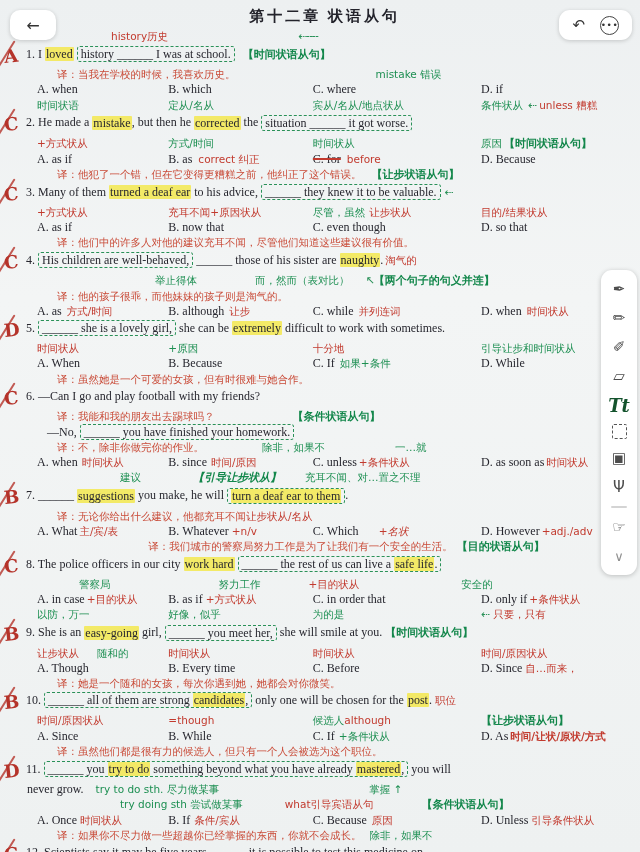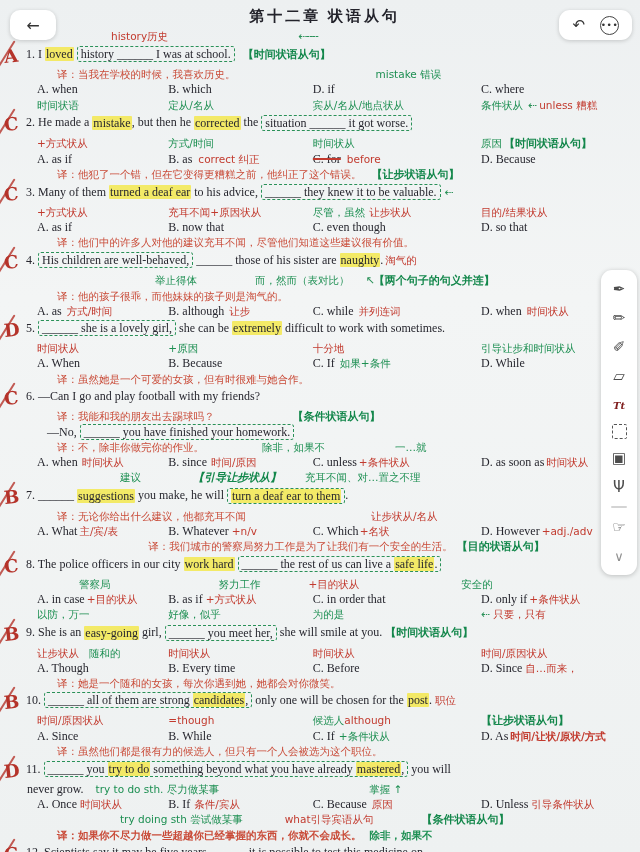--- a/index.html
+++ b/index.html
@@ -21,21 +21,21 @@
   .s-gb{color:#13874b;font-weight:bold;font-size:11px;}
   .s-arrow{color:#2a9158;font-size:11px;letter-spacing:-1px;}
   .s-ans{display:inline-block;width:18px;margin-left:-23px;margin-right:4px;color:#b5332a;font-weight:bold;font-size:18px;font-family:"DejaVu Serif",serif;position:relative;transform:rotate(-6deg);vertical-align:middle;}
   .s-ans::after{content:"";position:absolute;left:2px;top:-7px;width:2px;height:30px;background:rgba(181,51,42,.8);transform:rotate(38deg);border-radius:1px;}
   .btn-back{position:absolute;left:10px;top:10px;width:46px;height:30px;background:#fff;border-radius:10px;box-shadow:0 1px 4px rgba(0,0,0,.18);display:flex;align-items:center;justify-content:center;font-size:16px;color:#333;font-family:"DejaVu Sans",sans-serif;z-index:6;}
   .pill{position:absolute;right:8px;top:10px;height:30px;background:#fff;border-radius:11px;box-shadow:0 1px 4px rgba(0,0,0,.18);display:flex;align-items:center;gap:15px;padding:0 13px;color:#333;z-index:6;}
   .pill .undo{font-size:15px;font-family:"DejaVu Sans",sans-serif;}
   .pill .more{width:17px;height:17px;border:1.3px solid #444;border-radius:50%;display:flex;align-items:center;justify-content:center;font-size:9px;letter-spacing:.5px;font-family:"DejaVu Sans",sans-serif;}
   .toolbar{position:absolute;right:3px;top:270px;width:36px;background:#fff;border-radius:11px;box-shadow:0 1px 5px rgba(0,0,0,.22);display:flex;flex-direction:column;align-items:center;padding:9px 0;gap:9px;z-index:5;}
   .tb-btn{width:22px;height:20px;display:flex;align-items:center;justify-content:center;font-size:15px;color:#4d4d4d;font-family:"DejaVu Sans",sans-serif;cursor:pointer;}
-  .tb-text{color:#7f1d1d;font-weight:bold;font-style:italic;font-size:10px;font-family:"DejaVu Serif",serif;}
+  .tb-text{color:#14532d;font-weight:bold;font-style:italic;font-size:18px;font-family:"DejaVu Serif",serif;}
   .tb-dashed{width:13px;height:13px;border:1.6px dashed #555;border-radius:2px;}
   .tb-divider{width:16px;height:2px;background:#d4d4d4;border-radius:1px;}
   .tb-muted{color:#909090;font-size:13px;}
 </style>
 </head>
 <body>
 
 <div class="page">
   <div class="btn-back">
     <span>←</span>
@@ -59,22 +59,22 @@
     </div>
   <div id="doc">
     <div class="page-title">第十二章 状语从句</div>
     <div>
         <div class="line" style="margin-left: 84px;"><span class="s-r">history历史</span><span class="s-arrow" style="margin-left: 130px;">⇠╌╌</span></div>
         <div class="line"><span class="s-ans">A</span><span class="s-p">1. I </span><span class="s-hl">loved</span><span class="s-p"> </span><span class="s-box">history ______ I was at school.</span><span class="s-gb" style="margin-left: 8px;">【时间状语从句】</span></div>
         <div class="line" style="margin-left: 30px;"><span class="s-tr">译：当我在学校的时候，我喜欢历史。</span><span class="s-g" style="margin-left: 140px;">mistake 错误</span></div>
         <div class="line grid4">
           <span class="cell"><span class="s-p">A. when</span></span>
           <span class="cell"><span class="s-p">B. which</span></span>
+          <span class="cell"><span class="s-p">C. where</span></span>
           <span class="cell"><span class="s-p">D. if</span></span>
-          <span class="cell"><span class="s-p">C. where</span></span>
         </div>
         <div class="line grid4">
           <span class="cell"><span class="s-g">时间状语</span></span>
           <span class="cell"><span class="s-g">定从/名从</span></span>
           <span class="cell"><span class="s-g">宾从/名从/地点状从</span></span>
           <span class="cell"><span class="s-g">条件状从</span><span class="s-arrow" style="margin-left: 5px;">⇠</span><span class="s-r" style="margin-left: 3px;">unless 糟糕</span></span>
         </div>
         <div class="line"><span class="s-ans">C</span><span class="s-p">2. He made a </span><span class="s-hl">mistake</span><span class="s-p">, but then he </span><span class="s-hl">corrected</span><span class="s-p"> the </span><span class="s-box">situation ______ it got worse.</span></div>
         <div class="line grid4">
           <span class="cell"><span class="s-r">+方式状从</span></span>
@@ -131,45 +131,45 @@
         <div class="line" style="margin-left: 20px;"><span class="s-p">—No, </span><span class="s-box">______ you have finished your homework.</span></div>
         <div class="line" style="margin-left: 30px;"><span class="s-tr">译：不，除非你做完你的作业。</span><span class="s-g" style="margin-left: 58px;">除非，如果不</span><span class="s-g" style="margin-left: 70px;">一…就</span></div>
         <div class="line grid4">
           <span class="cell"><span class="s-p">A. when</span><span class="s-r" style="margin-left: 4px;">时间状从</span></span>
           <span class="cell"><span class="s-p">B. since</span><span class="s-r" style="margin-left: 4px;">时间/原因</span></span>
           <span class="cell"><span class="s-p">C. unless</span><span class="s-r" style="margin-left: 2px;">+条件状从</span></span>
           <span class="cell"><span class="s-p">D. as soon as</span><span class="s-r" style="margin-left: 2px;">时间状从</span></span>
         </div>
         <div class="line" style="margin-left: 93px;"><span class="s-g">建议</span><span class="s-gb" style="margin-left: 52px; font-style: italic;">【引导让步状从】</span><span class="s-g" style="margin-left: 24px;">充耳不闻、对…置之不理</span></div>
         <div class="line"><span class="s-ans">B</span><span class="s-p">7. ______ </span><span class="s-hl">suggestions</span><span class="s-p"> you make, he will </span><span class="s-box"><span class="s-hl">turn a deaf ear to them</span></span><span class="s-p">.</span></div>
-        <div class="line" style="margin-left: 30px;"><span class="s-tr">译：无论你给出什么建议，他都充耳不闻</span><span class="s-r" style="margin-left: 125px;">让步状从/名从</span></div>
+        <div class="line" style="margin-left: 30px;"><span class="s-tr">译：无论你给出什么建议，他都充耳不闻</span><span class="s-r" style="">让步状从/名从</span></div>
         <div class="line grid4">
           <span class="cell"><span class="s-p">A. What</span><span class="s-r" style="margin-left: 2px;">主/宾/表</span></span>
           <span class="cell"><span class="s-p">B. Whatever</span><span class="s-r" style="margin-left: 3px;">+n/v</span></span>
-          <span class="cell"><span class="s-p">C. Which</span><span class="s-r" style="margin-left: 1px;">+名状</span></span>
+          <span class="cell"><span class="s-p">C. Which</span><span class="s-r" style="margin-left: 20px; font-style: italic;">+名状</span></span>
           <span class="cell"><span class="s-p">D. However</span><span class="s-r" style="margin-left: 2px;">+adj./adv</span></span>
         </div>
         <div class="line" style="margin-left: 30px; text-align: center;"><span class="s-tr">译：我们城市的警察局努力工作是为了让我们有一个安全的生活。</span><span class="s-gb" style="margin-left: 4px;">【目的状语从句】</span></div>
         <div class="line"><span class="s-ans">C</span><span class="s-p">8. The police officers in our city </span><span class="s-hl">work hard</span><span class="s-p"> </span><span class="s-box"><span class="s-p">______ the rest of us can live a </span><span class="s-hl">safe life</span><span class="s-p">.</span></span></div>
         <div class="line" style="margin-left: 52px;"><span class="s-g">警察局</span><span class="s-g" style="margin-left: 108px;">努力工作</span><span class="s-r" style="margin-left: 48px;">+目的状从</span><span class="s-g" style="margin-left: 102px;">安全的</span></div>
         <div class="line grid4">
           <span class="cell"><span class="s-p">A. in case</span><span class="s-r" style="margin-left: 2px;">+目的状从</span></span>
           <span class="cell"><span class="s-p">B. as if</span><span class="s-r" style="margin-left: 3px;">+方式状从</span></span>
           <span class="cell"><span class="s-p">C. in order that</span></span>
           <span class="cell"><span class="s-p">D. only if</span><span class="s-r" style="margin-left: 2px;">+条件状从</span></span>
         </div>
         <div class="line grid4">
           <span class="cell"><span class="s-g">以防，万一</span></span>
           <span class="cell"><span class="s-g">好像，似乎</span></span>
           <span class="cell"><span class="s-g">为的是</span></span>
           <span class="cell"><span class="s-arrow">⇠</span><span class="s-r" style="margin-left: 4px; text-align: right;">只要，只有</span></span>
         </div>
         <div class="line"><span class="s-ans">B</span><span class="s-p">9. She is an </span><span class="s-hl">easy-going</span><span class="s-p"> girl, </span><span class="s-box">______ you meet her,</span><span class="s-p"> she will smile at you. </span><span class="s-gb">【时间状语从句】</span></div>
         <div class="line grid4">
-          <span class="cell"><span class="s-r">让步状从</span><span class="s-g" style="margin-left: 10px;">随和的</span></span>
+          <span class="cell"><span class="s-r">让步状从</span><span class="s-g" style="margin-left: 18px;">随和的</span></span>
           <span class="cell"><span class="s-r">时间状从</span></span>
           <span class="cell"><span class="s-r">时间状从</span></span>
           <span class="cell"><span class="s-r">时间/原因状从</span></span>
         </div>
         <div class="line grid4">
           <span class="cell"><span class="s-p">A. Though</span></span>
           <span class="cell"><span class="s-p">B. Every time</span></span>
           <span class="cell"><span class="s-p">C. Before</span></span>
           <span class="cell"><span class="s-p">D. Since</span><span class="s-r" style="margin-left: 3px;">自…而来，</span></span>
         </div>
@@ -183,24 +183,24 @@
         </div>
         <div class="line grid4">
           <span class="cell"><span class="s-p">A. Since</span></span>
           <span class="cell"><span class="s-p">B. While</span></span>
           <span class="cell"><span class="s-p">C. If</span><span class="s-g" style="margin-left: 4px;">+条件状从</span></span>
           <span class="cell"><span class="s-p">D. As</span><span class="s-r" style="margin-left: 2px; font-weight: bold;">时间/让状/原状/方式</span></span>
         </div>
         <div class="line" style="margin-left: 30px;"><span class="s-tr">译：虽然他们都是很有力的候选人，但只有一个人会被选为这个职位。</span></div>
         <div class="line"><span class="s-ans">D</span><span class="s-p">11. </span><span class="s-box"><span class="s-p">______ you </span><span class="s-hl">try to do</span><span class="s-p"> something beyond what you have already </span><span class="s-hl">mastered</span><span class="s-p">,</span></span><span class="s-p"> you will</span></div>
         <div class="line"><span class="s-p">never grow.</span><span class="s-g" style="margin-left: 12px;">try to do sth. 尽力做某事</span><span class="s-g" style="margin-left: 150px;">掌握 ↑</span></div>
+        <div class="line" style="margin-left: 93px;"><span class="s-g">try doing sth 尝试做某事</span><span class="s-r" style="margin-left: 42px;">what引导宾语从句</span><span class="s-gb" style="margin-left: 48px;">【条件状语从句】</span></div>
         <div class="line grid4">
           <span class="cell"><span class="s-p">A. Once</span><span class="s-r" style="margin-left: 3px;">时间状从</span></span>
           <span class="cell"><span class="s-p">B. If</span><span class="s-r" style="margin-left: 4px;">条件/宾从</span></span>
           <span class="cell"><span class="s-p">C. Because</span><span class="s-r" style="margin-left: 5px;">原因</span></span>
           <span class="cell"><span class="s-p">D. Unless</span><span class="s-r" style="margin-left: 3px;">引导条件状从</span></span>
         </div>
-        <div class="line" style="margin-left: 93px;"><span class="s-g">try doing sth 尝试做某事</span><span class="s-r" style="margin-left: 42px;">what引导宾语从句</span><span class="s-gb" style="margin-left: 48px;">【条件状语从句】</span></div>
-        <div class="line" style="margin-left: 30px; font-weight: bold;"><span class="s-tr">译：如果你不尽力做一些超越你已经掌握的东西，你就不会成长。</span><span class="s-g" style="margin-left: 8px;">除非，如果不</span></div>
+        <div class="line" style="margin-left: 30px;"><span class="s-tr">译：如果你不尽力做一些超越你已经掌握的东西，你就不会成长。</span><span class="s-g" style="margin-left: 8px;">除非，如果不</span></div>
         <div class="line"><span class="s-ans">C</span><span class="s-p">12. Scientists say it may be five years ______ it is possible to test this medicine on</span></div>
       </div>
   </div>
 </div>
 
 </body></html>

